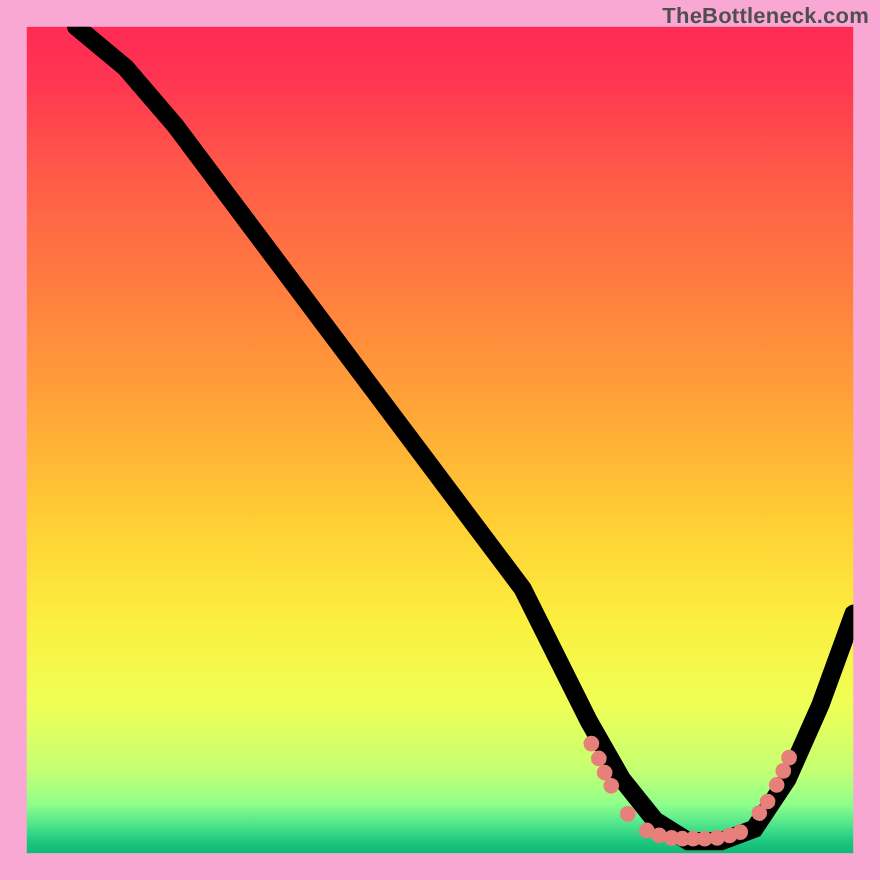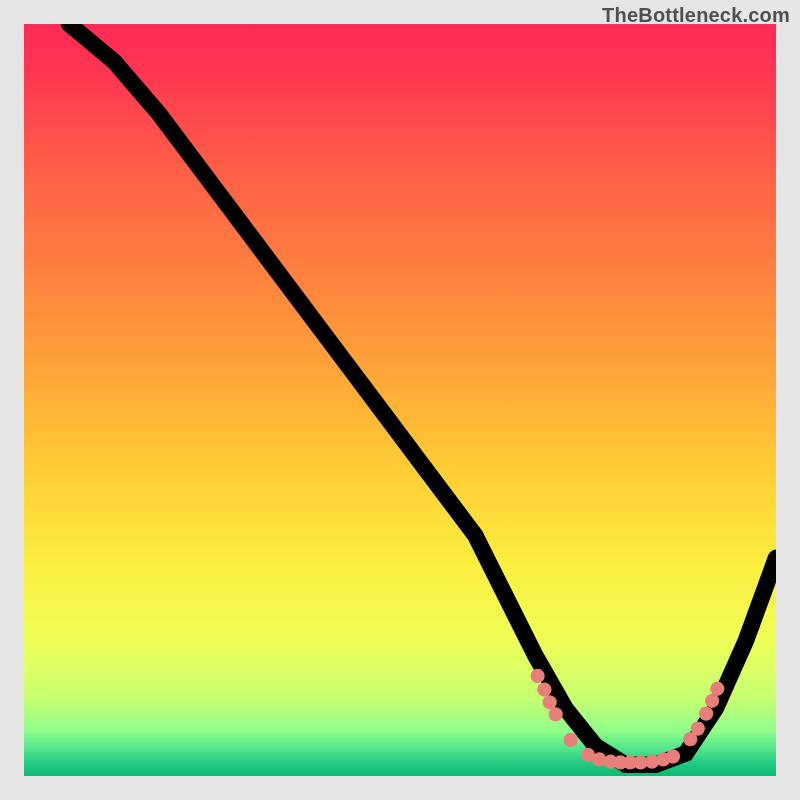--- a/index.html
+++ b/index.html
@@ -8,21 +8,21 @@
     width: 800px;
     height: 800px;
     background: #000;
     overflow: hidden;
     font-family: Arial, Helvetica, sans-serif;
   }
   .stage {
     position: relative;
     width: 800px;
     height: 800px;
-    background: #e5e5e5;
+    background: #f9a8d4;
   }
   .watermark {
     position: absolute;
     top: 4px;
     right: 10px;
     color: #4f4f4f;
     font-size: 20px;
     font-weight: 600;
     letter-spacing: 0.2px;
     z-index: 10;

